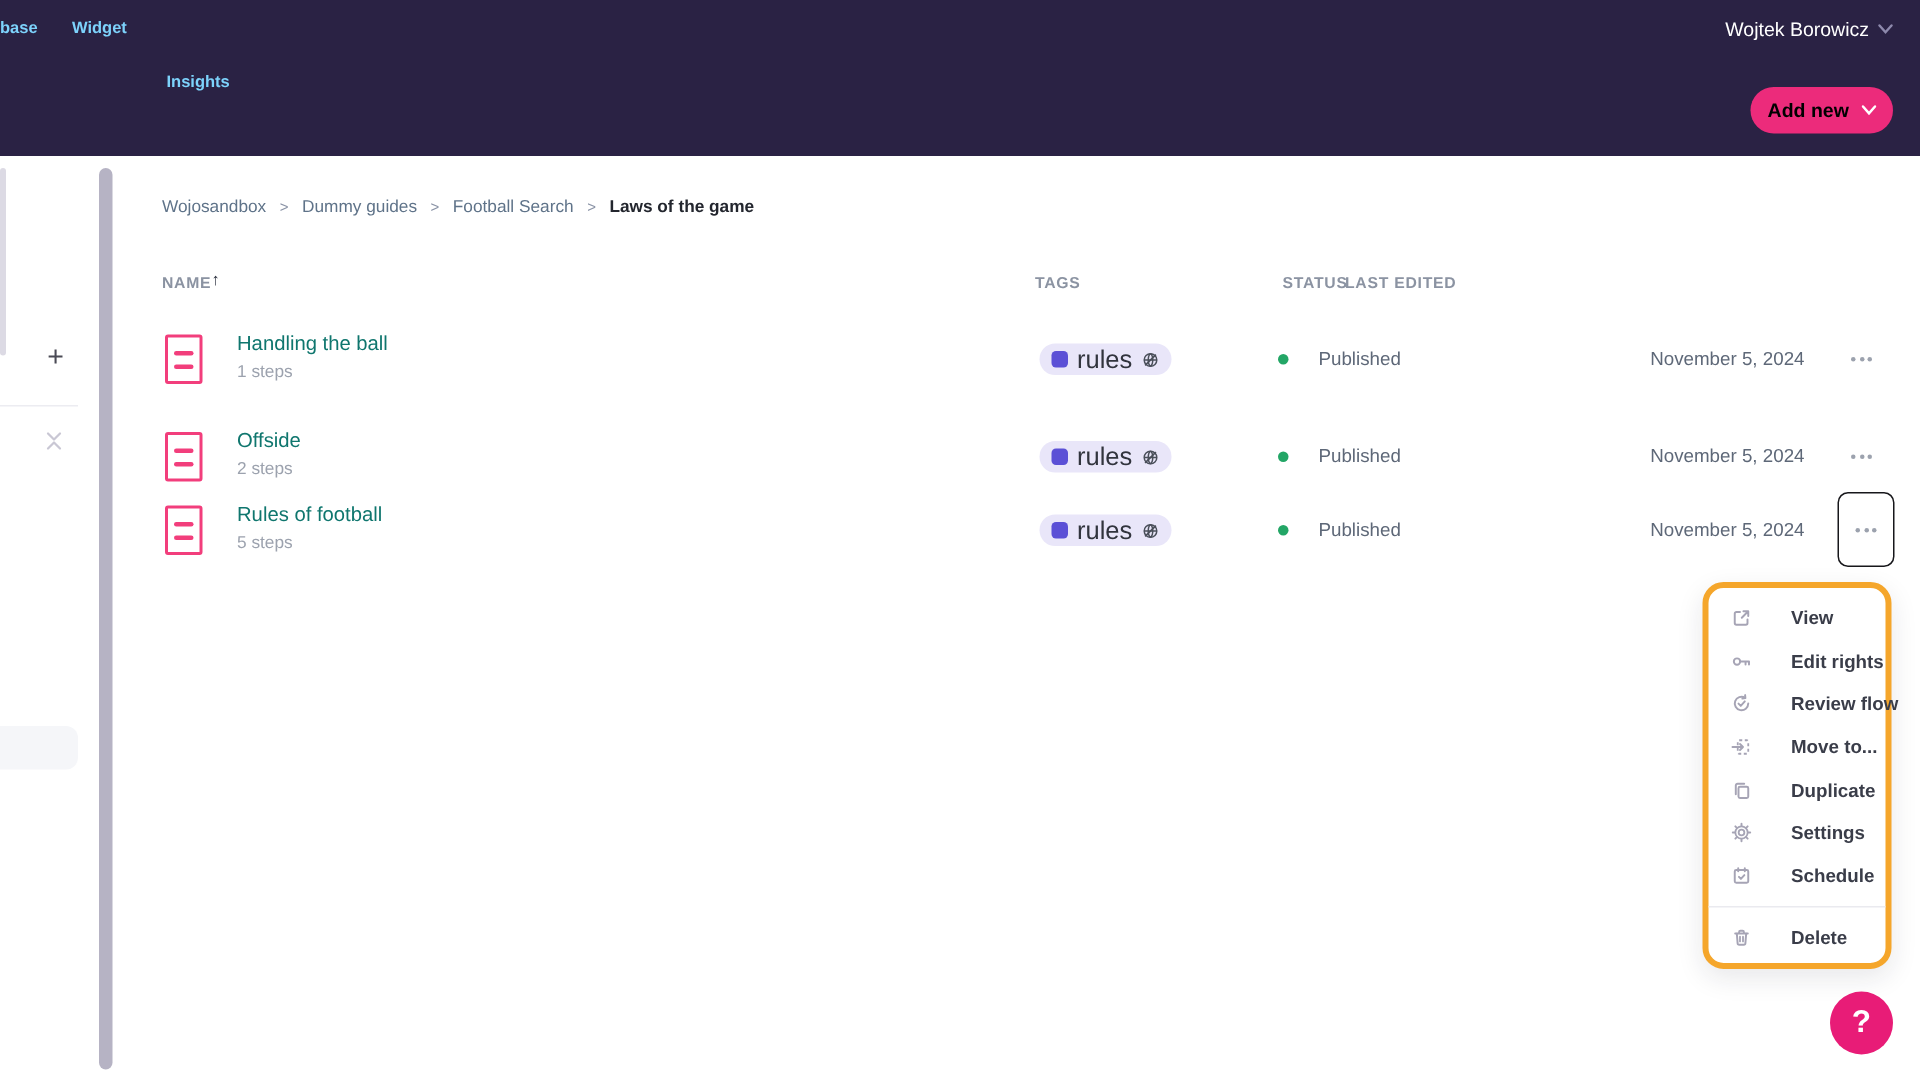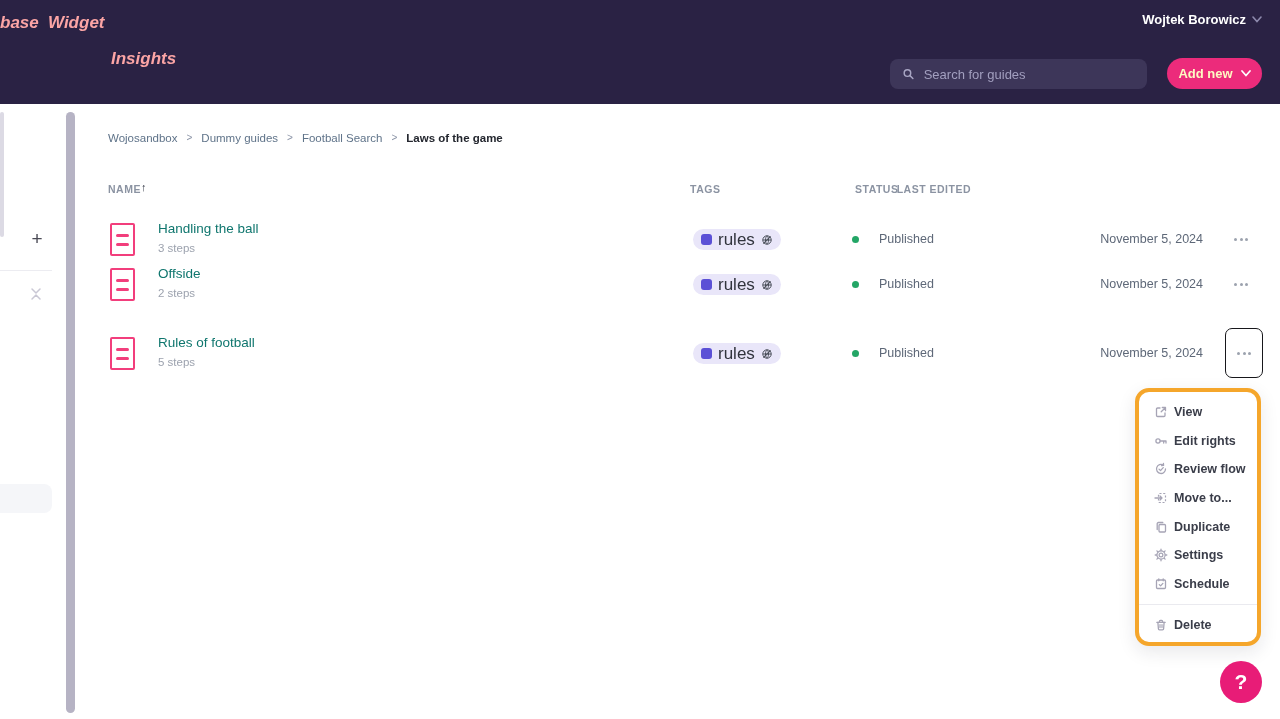--- a/index.html
+++ b/index.html
@@ -2,61 +2,61 @@
 <html><head>
 <meta charset="utf-8">
 <style>
   * { margin:0; padding:0; box-sizing:border-box; }
   html,body { width:1280px; height:719px; overflow:hidden; }
   body { font-family:"Liberation Sans", sans-serif; background:#fff; position:relative; }
 
   
   .appbar { position:absolute; left:0; top:0; width:1280px; height:104px; background:#2A2244; }
   .nav-row { position:absolute; left:0; top:0; width:100%; height:40px; }
-  .nav-item { position:absolute; top:13px; font-size:17px; font-weight:700; color:#fca5a5; cursor:pointer;font-style:italic; }
+  .nav-item { position:absolute; top:13px; font-size:11px; font-weight:700; color:#7dd3fc; cursor:pointer; }
   .nav-base { left:0; }
   .nav-widget { left:48px; }
   .nav-insights { left:111px;margin-top:36px; }
   .user-menu { position:absolute; top:12px; right:18px; display:flex; align-items:center; gap:6px; cursor:pointer; }
-  .user-name { color:#FFFFFF; font-size:13px; font-weight:700;margin-left:28px; }
+  .user-name { color:#FFFFFF; font-size:13px; font-weight:400;margin-left:28px; }
   .chev { width:10px; height:7px; }
 
   .search-box { position:absolute; left:890px; top:59px; width:257px; height:30px; background:#3D3659; border-radius:8px; display:flex; align-items:center; padding:0 12px; gap:9px; }
   .search-box input { background:transparent; border:none; outline:none; color:#CUSTOM; color:#C9C6DD; font-size:13px; width:100%; font-family:"Liberation Sans", sans-serif; }
   .search-box input::placeholder { color:#A29FBF; }
 
-  .add-new { position:absolute; left:1167px; top:58px; width:95px; height:31px; border-radius:16px; background:#EC2B7B; border:none; color:#fef9c3; font-size:13px; font-weight:700; display:flex; align-items:center; justify-content:center; gap:8px; cursor:pointer; font-family:"Liberation Sans", sans-serif; }
+  .add-new { position:absolute; left:1167px; top:58px; width:95px; height:31px; border-radius:16px; background:#EC2B7B; border:none; color:#000000; font-size:13px; font-weight:700; display:flex; align-items:center; justify-content:center; gap:8px; cursor:pointer; font-family:"Liberation Sans", sans-serif; }
 
   
   .sidebar { position:absolute; left:0; top:104px; width:52px; height:615px; background:#fff; }
   .side-scrollbar { position:absolute; left:0; top:8px; width:4px; height:125px; background:#DCDAE4; border-radius:2px; }
   .plus-btn { position:absolute; left:26px; top:124px; width:22px; height:22px; display:flex; align-items:center; justify-content:center; color:#4A4A55; font-size:19px; font-weight:400; cursor:pointer; }
   .side-divider { position:absolute; left:0; top:166px; width:52px; height:1px; background:#ECECF1; }
   .collapse-btn { position:absolute; left:28px; top:182px; width:16px; height:16px; cursor:pointer; }
   .side-hover-item { position:absolute; left:0; top:380px; width:52px; height:29px; background:#F5F6F9; border-radius:0 8px 8px 0; cursor:pointer; }
 
   
   .main-scrollbar { position:absolute; left:66px; top:112px; width:9px; height:601px; background:#B6B3C4; border-radius:5px; cursor:pointer; }
 
   
-  .breadcrumb { position:absolute; left:108px; top:132px; display:flex; align-items:flex-start; gap:9px; font-size:11.5px; }
+  .breadcrumb { position:absolute; left:108px; top:132px; display:flex; align-items:flex-end; gap:9px; font-size:11.5px; }
   .crumb { color:#5F7389; cursor:pointer; }
   .crumb-sep { color:#8A93A6; font-size:10px; }
   .crumb-current { color:#23262E; font-weight:700; cursor:default; }
 
   
   .thead { position:absolute; left:0; top:183px; width:1048px; height:14px; font-size:10.5px; font-weight:700; letter-spacing:.5px; color:#8B93A2; }
   .th-name { position:absolute; left:108px; }
   .th-sort { position:absolute; left:141px; top:-2px; color:#2D3240; font-size:11px; font-weight:400; cursor:pointer; }
   .th-tags { position:absolute; left:690px; }
   .th-status { position:absolute; left:819px;margin-left:36px; }
   .th-edited { position:absolute; right:77px; }
 
   .row { position:absolute; left:85px; width:1195px; height:57px; cursor:pointer; }
-  .row-0 { top:211px; } .row-1 { top:256px; } .row-2 { top:325px; }
+  .row-0 { top:211px; } .row-1 { top:276px; } .row-2 { top:325px; }
 
   .doc-icon { position:absolute; left:25px; top:12px; width:25px; height:33px; border:2px solid #F23E7C; border-radius:2px; }
   .doc-icon::before, .doc-icon::after { content:""; position:absolute; left:4px; width:13px; height:2.5px; background:#F23E7C; border-radius:2px; }
   .doc-icon::before { top:9px; } .doc-icon::after { top:18px; }
 
   .row-title { position:absolute; left:73px; top:10px; font-size:13.5px; color:#0f766e; }
   .row-steps { position:absolute; left:73px; top:31px; font-size:11.5px; color:#9CA2AE; }
 
   .tag-pill { position:absolute; left:608px; top:18px; height:21px; background:#E9E6F9; border-radius:11px; display:flex; align-items:center; padding:0 8px; gap:6px; }
   .tag-square { width:11px; height:11px; border-radius:3px; background:#5B50D6; }
@@ -68,21 +68,21 @@
 
   .date-cell { position:absolute; right:77px; top:21px; font-size:12.5px; color:#5E6878; }
 
   .dots-btn { position:absolute; left:1144px; top:17px; width:24px; height:22px; display:flex; align-items:center; justify-content:center; gap:2.5px; cursor:pointer; }
   .dots-btn i { width:3px; height:3px; border-radius:50%; background:#9CA2AE; }
   .dots-focused { position:absolute; left:1140px; top:3px; width:38px; height:50px; background:#fff; border:1.6px solid #17171B; border-radius:7px; display:flex; align-items:center; justify-content:center; gap:2.5px; cursor:pointer; }
   .dots-focused i { width:3px; height:3px; border-radius:50%; background:#9CA2AE; }
 
   
   .ctx-menu { position:absolute; left:1135px; top:388px; width:126px; height:258px; background:#fff; border:4px solid #F5A62B; border-radius:14px; box-shadow:0 6px 18px rgba(30,30,50,.10); padding:6px 0; }
-  .ctx-item { height:28.6px; display:flex; align-items:center; gap:6px; padding:0 0 0 15px; cursor:pointer; }
+  .ctx-item { height:28.6px; display:flex; align-items:center; gap:26px; padding:0 0 0 15px; cursor:pointer; }
   .ctx-item svg { flex:none; }
   .ctx-label { font-size:12.5px; font-weight:600; color:#3A3D49; white-space:nowrap; }
   .ctx-divider { height:1px; background:#EAEAEF; margin:6px 0; }
 
   
   .help-btn { position:absolute; left:1220px; top:661px; width:42px; height:42px; border-radius:50%; background:#E81C77; border:none; color:#fff; font-size:21px; font-weight:700; display:flex; align-items:center; justify-content:center; cursor:pointer; font-family:"Liberation Sans", sans-serif; }
 </style>
 </head>
 <body>
 
@@ -92,27 +92,20 @@
     <span class="nav-item nav-widget">Widget</span>
     <span class="nav-item nav-insights">Insights</span>
     <div class="user-menu">
       <span class="user-name">Wojtek Borowicz</span>
       <svg class="chev" viewBox="0 0 10 7">
           <path d="M1 1 L5 5.5 L9 1" fill="none" stroke="#8D89AC" stroke-width="1.6" stroke-linecap="round"></path>
         </svg>
     </div>
   </div>
 
-  <div class="search-box">
-    <svg width="14" height="14" viewBox="0 0 14 14">
-      <circle cx="6" cy="6" r="3.6" fill="none" stroke="#A9A6C4" stroke-width="1.6"></circle>
-      <path d="M8.8 8.8 L12 12" stroke="#A9A6C4" stroke-width="1.6" stroke-linecap="round"></path>
-    </svg>
-    <input type="text" placeholder="Search for guides" style="">
-  </div>
 
   <button class="add-new">
     <span>Add new</span>
     <svg class="chev" viewBox="0 0 10 7">
         <path d="M1 1 L5 5.5 L9 1" fill="none" stroke="#fff" stroke-width="1.7" stroke-linecap="round"></path>
       </svg>
   </button>
 </div>
 
 <div class="sidebar">
@@ -142,21 +135,21 @@
   <span class="th-name">NAME</span>
   <span class="th-sort">↑</span>
   <span class="th-tags">TAGS</span>
   <span class="th-status">STATUS</span>
   <span class="th-edited">LAST EDITED</span>
 </div>
 
 <div class="row row-0">
   <div class="doc-icon"></div>
   <div class="row-title">Handling the ball</div>
-  <div class="row-steps">3 steps</div>
+  <div class="row-steps">1 steps</div>
   <div class="tag-pill">
     <span class="tag-square"></span>
     <span class="tag-label">rules</span>
     <svg width="12" height="12" viewBox="0 0 12 12">
       <circle cx="6" cy="6" r="4.2" fill="none" stroke="#4A4F5A" stroke-width="1"></circle>
       <path d="M1.8 6 H10.2 M6 1.8 C8 3.2 8 8.8 6 10.2 M6 1.8 C4 3.2 4 8.8 6 10.2" fill="none" stroke="#4A4F5A" stroke-width="1"></path>
       <path d="M2.4 9.6 L9.6 2.4" stroke="#4A4F5A" stroke-width="1.1"></path>
     </svg>
   </div>
   <div class="status-cell">

